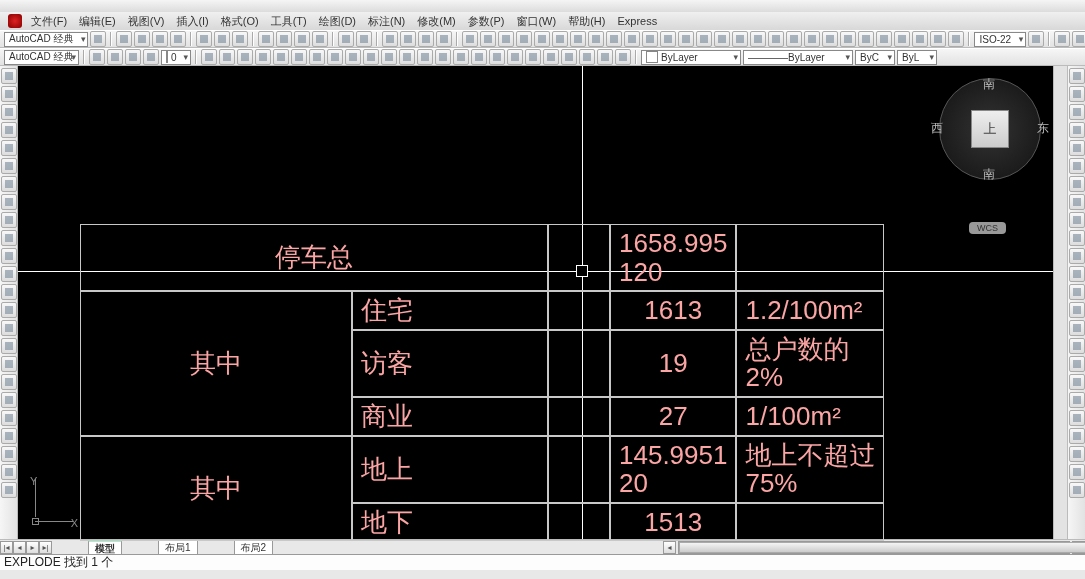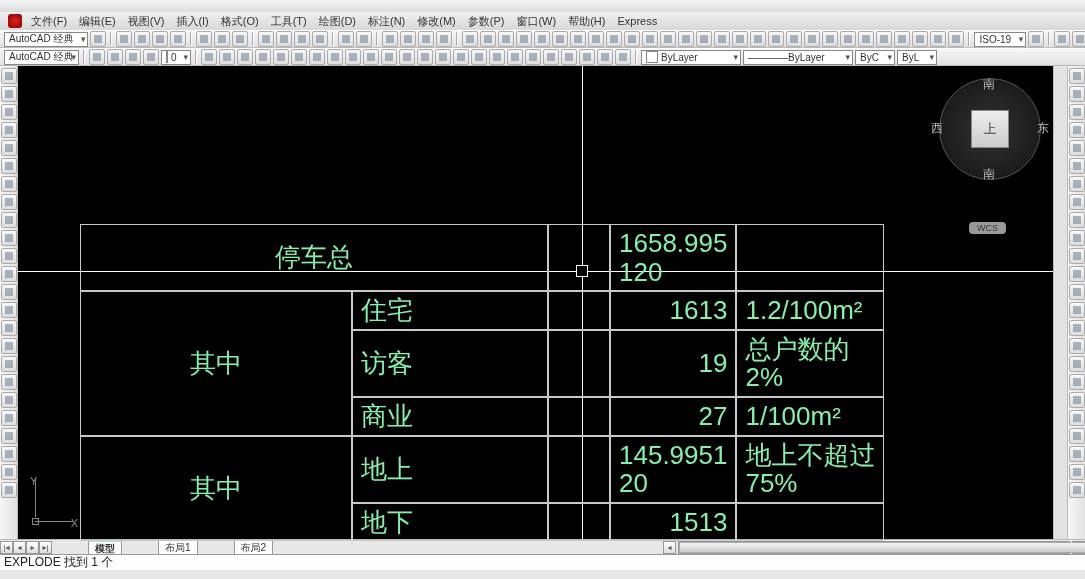--- a/index.html
+++ b/index.html
@@ -45,24 +45,24 @@
 .scroll-h-area { height: 15px; background: #e8e8e8; display: flex; align-items: center; font-size: 10px; border-top: 1px solid #bbb; }
 .sheet-btn { width: 13px; height: 13px; background: linear-gradient(#fff,#ddd); border: 1px solid #999; display:flex; align-items:center; justify-content:center; color:#555; font-size:8px; cursor:pointer; }
 .sheet-tab { background: #fff; border: 1px solid #999; border-bottom: none; padding: 0 6px; height: 14px; line-height: 13px; color: #333; cursor: pointer; margin-left: 36px; }
 .sheet-tab.active { background: #fff; font-weight: bold; border-top: 2px solid #aec; }
 .scroll-h { flex: 1; height: 13px; background: #ddd; border: 1px solid #999; margin: 0 2px; position: relative; }
 .scroll-h .thumb { position: absolute; left: 0; top: 0; bottom: 0; width: 680px; background: linear-gradient(#f4f4f4,#ccc); border: 1px solid #aaa; }
 
 .cmd-area { background: #fdfdfd; border-top: 1px solid #999; font-family: "SimSun", monospace; font-size: 12px; color: #222; padding: 1px 4px; line-height: 13px; }
 
 
-.dwg-table { position: absolute; top: 158px; left: 62px; font-family: "SimSun", serif; color: #86efac; }
+.dwg-table { position: absolute; top: 158px; left: 62px; font-family: "SimSun", serif; color: #fca5a5; }
 .dwg-table td { border: 1px solid #c8c8c8; vertical-align: middle; padding: 4px 8px; font-size: 26px; line-height: 1.1; }
 .ctr { text-align: center; }
-.rt { text-align: right; }
+.rt { text-align: center; }
 </style>
 </head>
 <body>
 
 <div class="titlebar"></div>
 
 <div class="menubar">
   <div class="app-btn"></div>
   <span class="menu-item">文件(F)</span>
   <span class="menu-item">编辑(E)</span>
@@ -127,21 +127,21 @@
     <div class="tool-icon"></div>
     <div class="tool-icon"></div>
     <div class="tool-icon"></div>
     <div class="tool-icon"></div>
     <div class="tool-icon"></div>
     <div class="tool-icon"></div>
     <div class="tool-icon"></div>
     <div class="tool-icon"></div>
     <div class="tool-icon"></div>
   <div class="tool-sep"></div>
-  <div class="combo" style="width:70px">ISO-19</div>
+  <div class="combo" style="width:70px">ISO-22</div>
   <div class="tool-icon"></div>
   <div class="tool-sep"></div>
   <div class="tool-icon"></div>
     <div class="tool-icon"></div>
 </div>
 
 <div class="toolbar-row">
   <div class="combo" style="width:75px">AutoCAD 经典</div>
   <div class="tool-sep"></div>
   <div class="tool-icon"></div>

